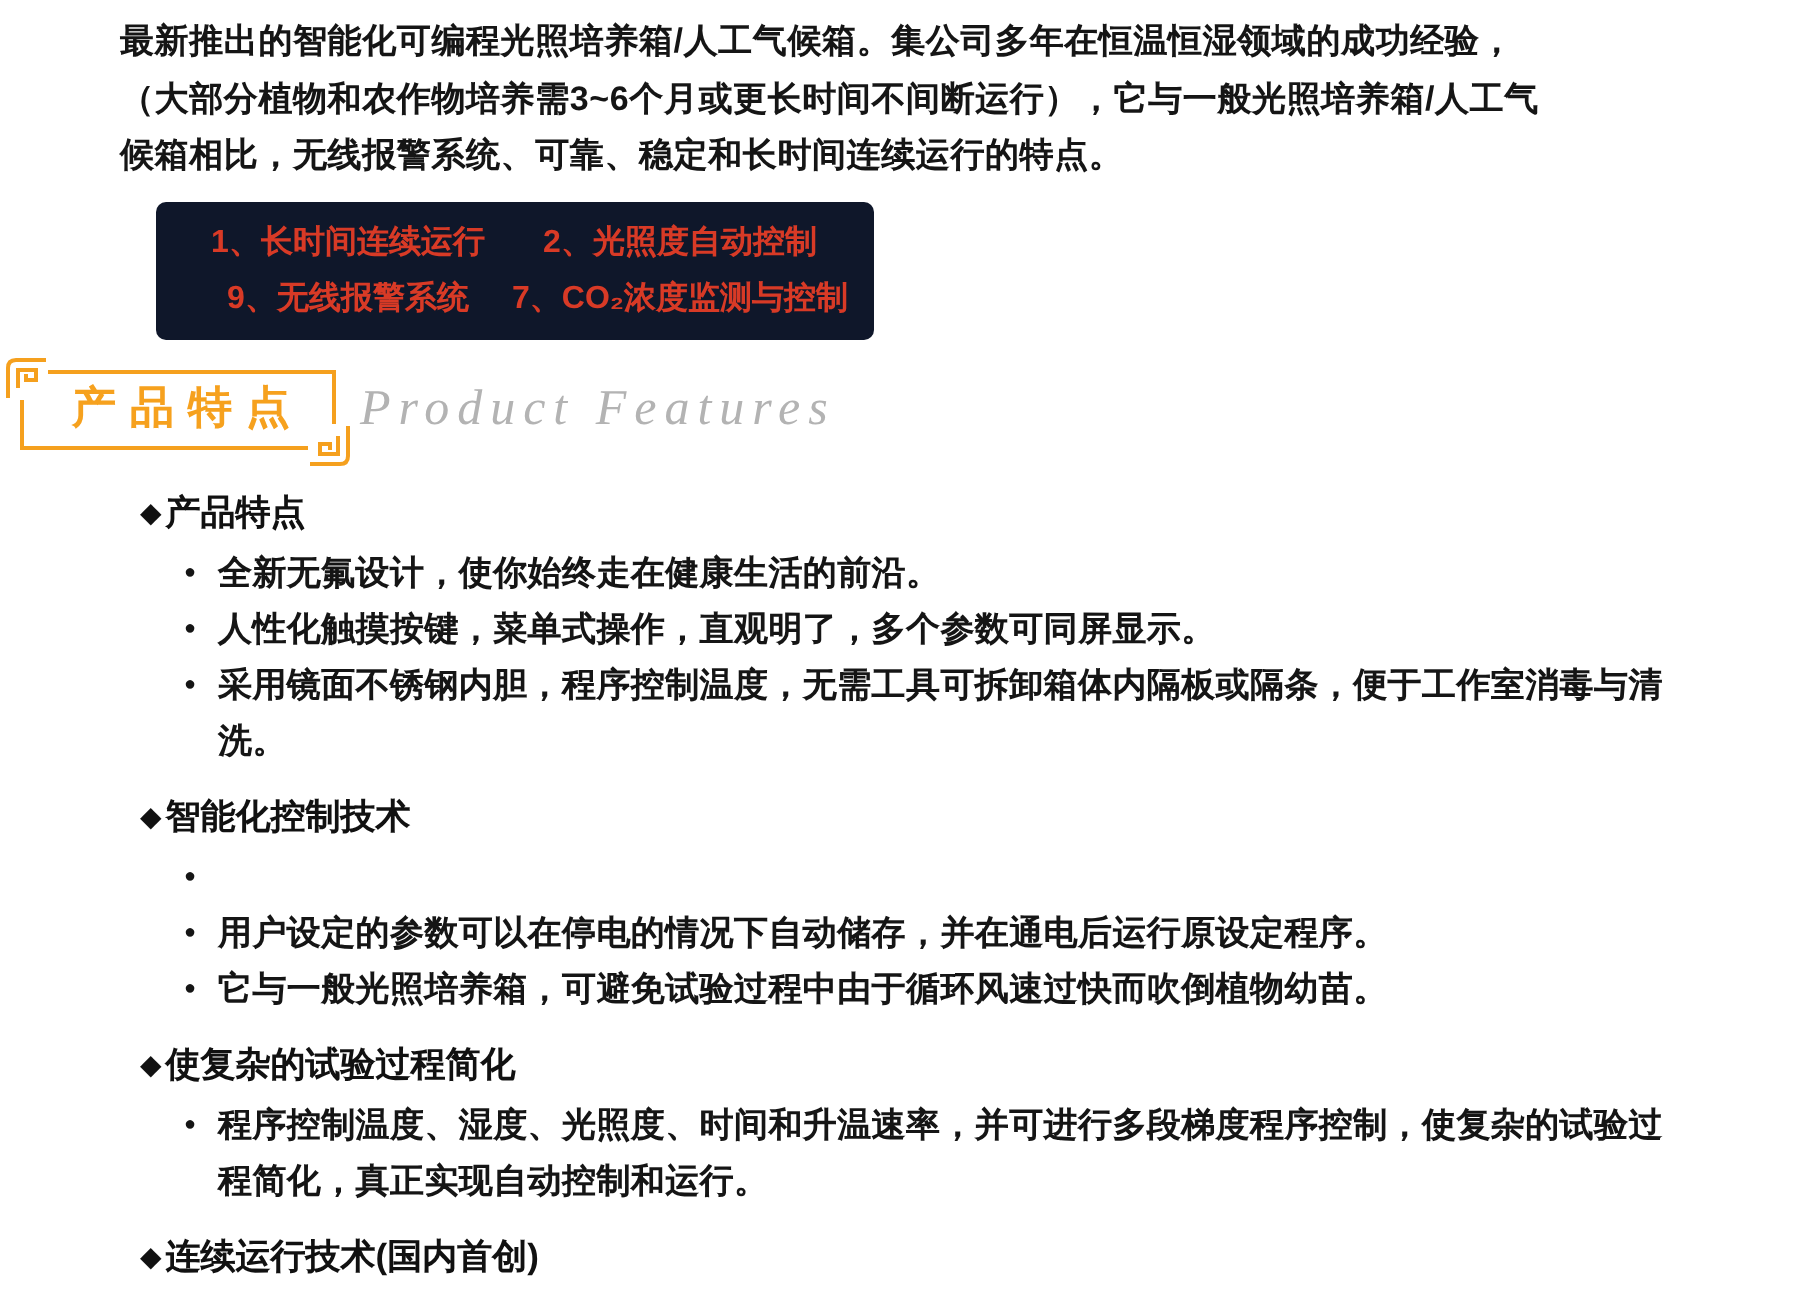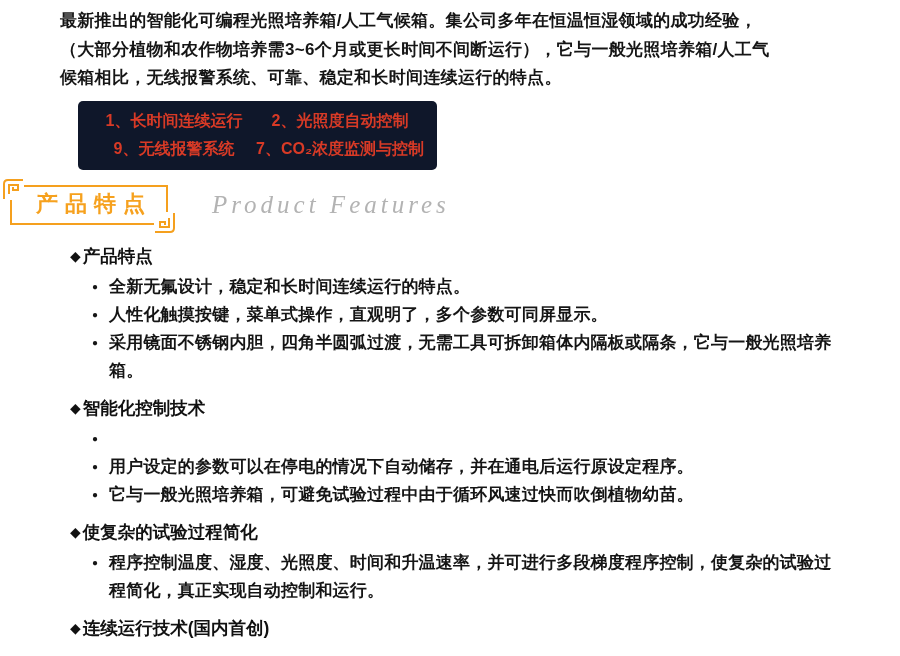--- a/index.html
+++ b/index.html
@@ -60,21 +60,21 @@
     line-height: 1;
   }
   .orn {
     position: absolute;
     width: 22px; height: 22px;
     background: #ffffff;
   }
   .orn-tl { top: -9px; left: -10px; }
   .orn-br { bottom: -11px; right: -10px; transform: rotate(180deg); }
   .en-title {
-    margin-left: 44px;
+    margin-left: 12px;
     font-family: "Liberation Serif", "DejaVu Serif", serif;
     font-style: italic;
     font-size: 25px;
     color: #b3b3b3;
     letter-spacing: 4px;
   }
 
   
   .features { padding: 2px 55px 0 70px; }
   .feature-title {
@@ -146,29 +146,29 @@
 
   <div class="features">
 
     <div class="feature-section">
       <div class="feature-title">
         <span class="diamond">◆</span>
         <span>产品特点</span>
       </div>
       <div class="bullet">
         <span class="dot">●</span>
-        <span class="bullet-text">全新无氟设计，稳定和长时间连续运行的特点。</span>
+        <span class="bullet-text">全新无氟设计，使你始终走在健康生活的前沿。</span>
       </div>
       <div class="bullet">
         <span class="dot">●</span>
         <span class="bullet-text">人性化触摸按键，菜单式操作，直观明了，多个参数可同屏显示。</span>
       </div>
       <div class="bullet">
         <span class="dot">●</span>
-        <span class="bullet-text">采用镜面不锈钢内胆，四角半圆弧过渡，无需工具可拆卸箱体内隔板或隔条，它与一般光照培养箱。</span>
+        <span class="bullet-text">采用镜面不锈钢内胆，程序控制温度，无需工具可拆卸箱体内隔板或隔条，便于工作室消毒与清洗。</span>
       </div>
     </div>
 
     <div class="feature-section">
       <div class="feature-title">
         <span class="diamond">◆</span>
         <span>智能化控制技术</span>
       </div>
       <div class="bullet">
         <span class="dot">●</span>

